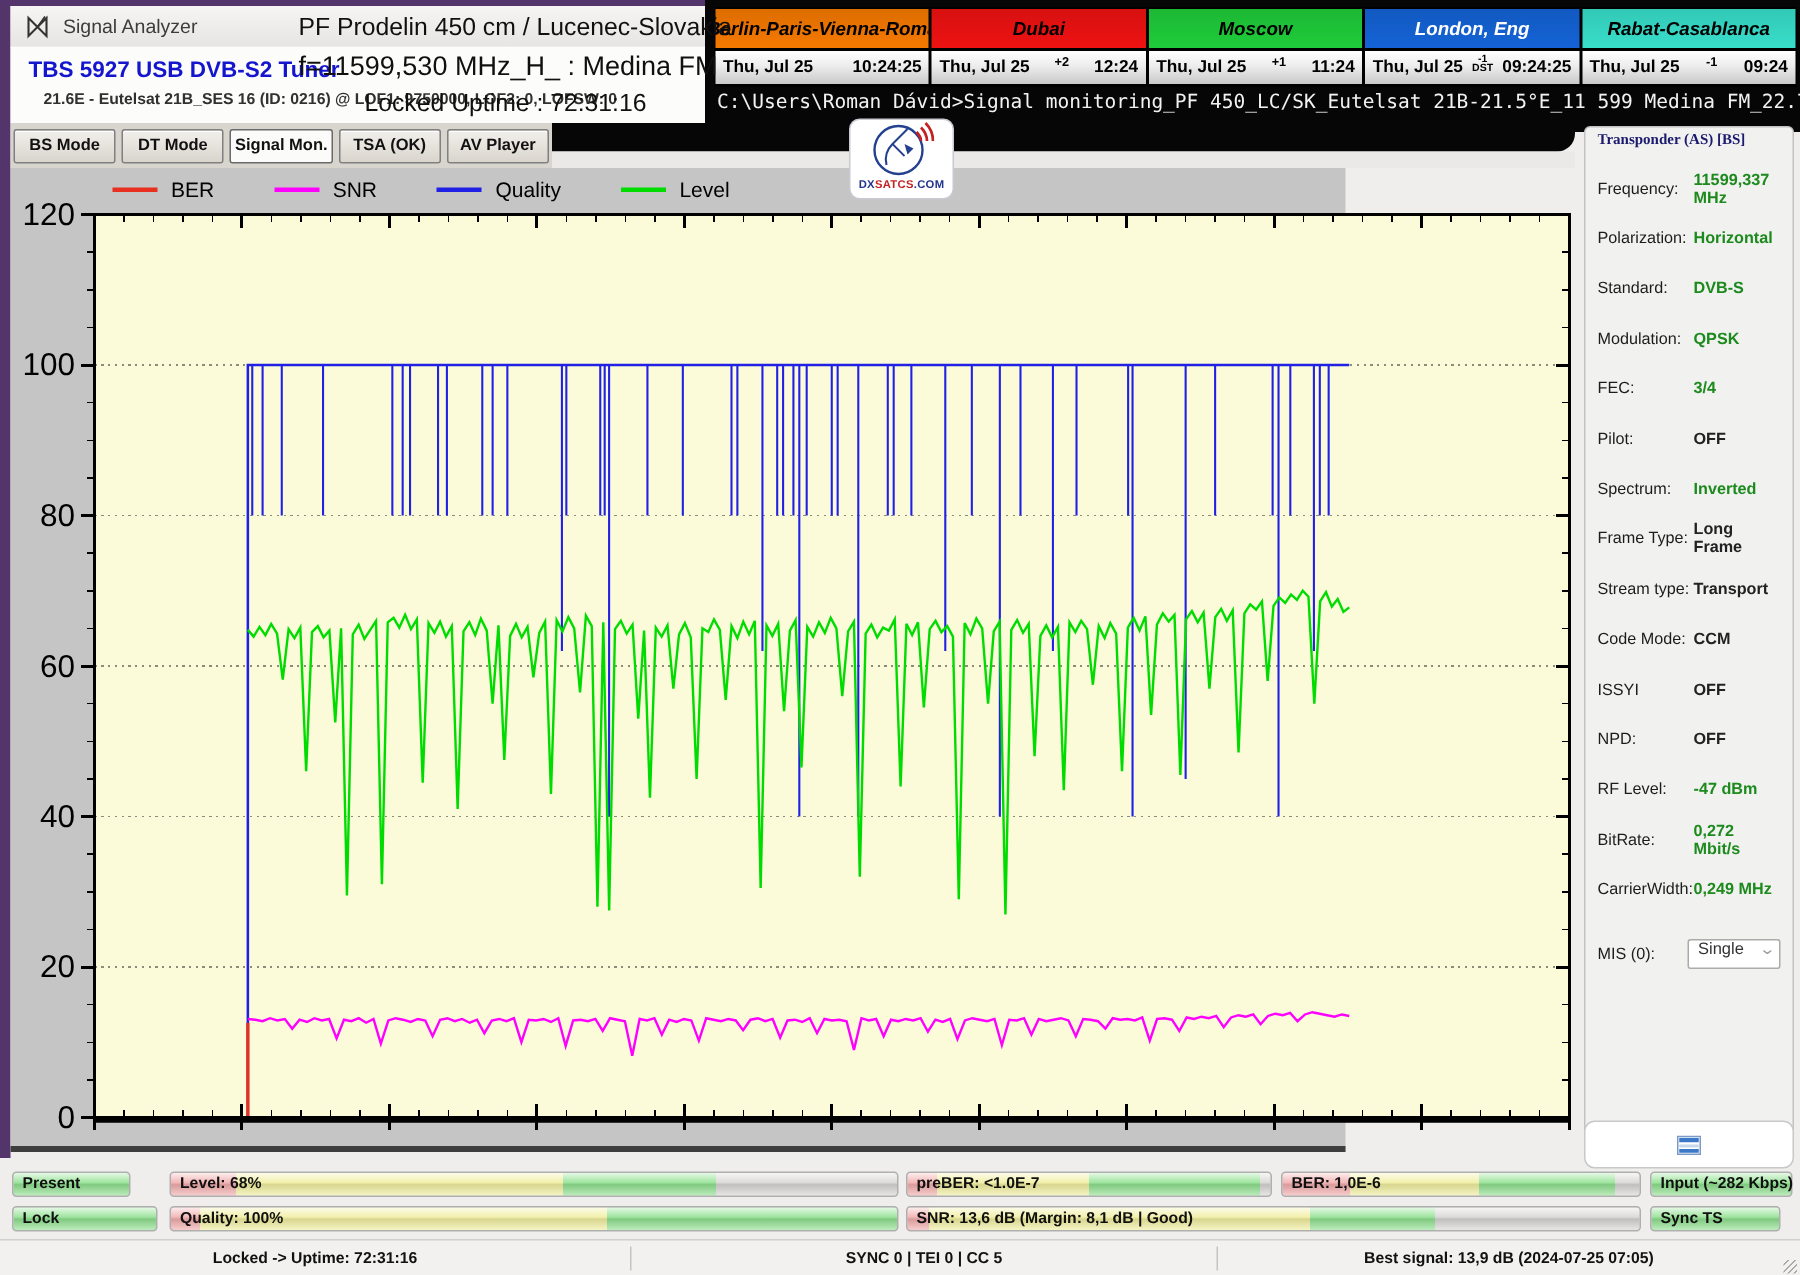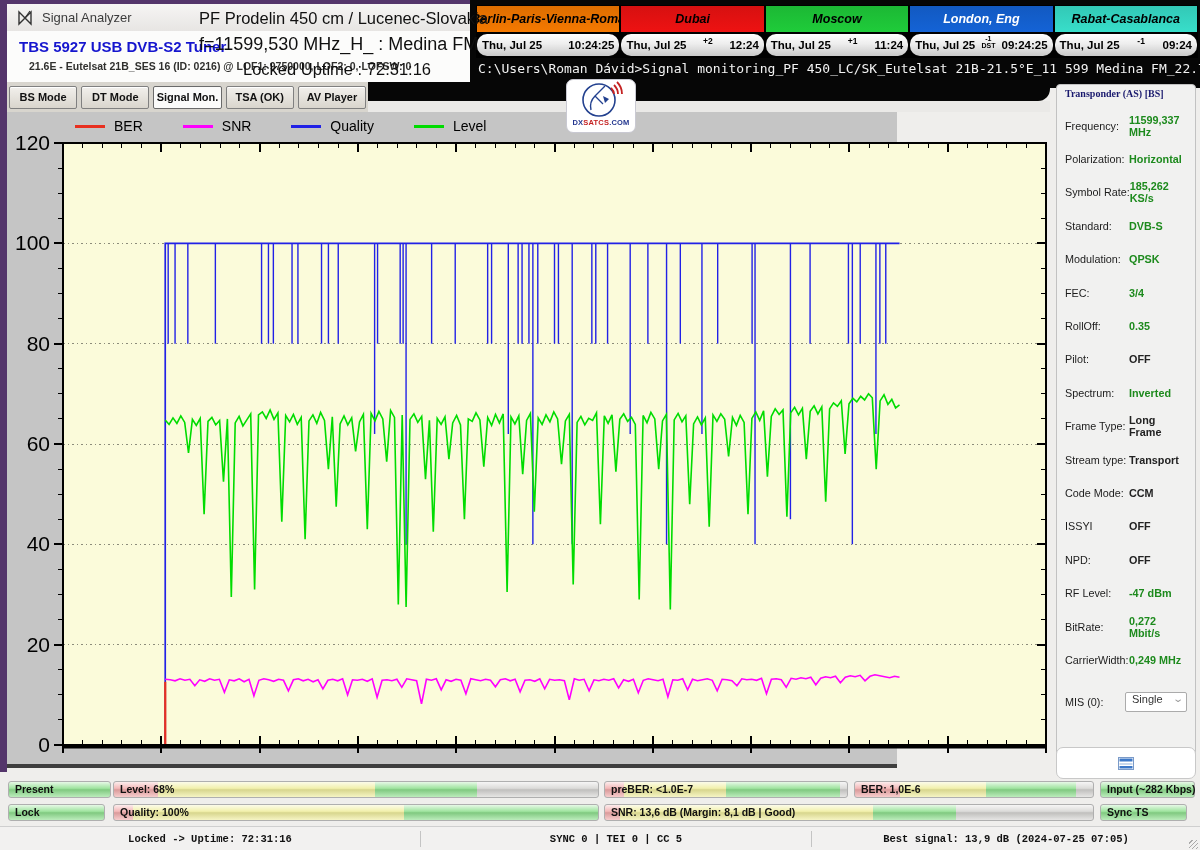--- a/index.html
+++ b/index.html
@@ -29,21 +29,21 @@
   #black-b{left:368px;top:82px;width:682px;height:19px;background:#060606;border-radius:0 0 12px 0;}
   #cmdline{left:478px;top:61px;width:720px;font-family:"DejaVu Sans Mono",monospace;
     font-size:13px;color:#F2F2F2;white-space:nowrap;z-index:2;}
   
   #clocks{left:476px;top:5px;width:722px;height:53px;background:#000;
     display:grid;grid-template-columns:repeat(5,1fr);grid-template-rows:26px 22px;
     gap:2px;border:1px solid #000;box-sizing:border-box;z-index:2;}
   .clk-head{display:flex;align-items:center;justify-content:center;
     font-size:12.5px;font-weight:bold;font-style:italic;white-space:nowrap;overflow:hidden;}
   .clk-time{background:linear-gradient(180deg,#FFFFFF,#EDEDED 45%,#C9C9C9);
-    display:flex;align-items:center;padding:0 5px;font-size:11.5px;font-weight:bold;color:#000;white-space:nowrap;border-radius:10px;}
+    display:flex;align-items:center;padding:0 5px;font-size:11.5px;font-weight:bold;color:#000;white-space:nowrap;}
   .clk-date{flex:0 0 auto;}
   .clk-off{flex:1;text-align:center;font-size:8.5px;position:relative;top:-4px;}
   .clk-off .stack{display:inline-block;line-height:6.5px;font-size:7px;top:2px;position:relative;}
   .clk-t{flex:0 0 auto;margin-left:auto;}
   
   #logo{left:566px;top:79px;width:70px;height:54px;background:#FFF;border:1px solid #C9C9D2;
     border-radius:7px;z-index:6;display:flex;flex-direction:column;align-items:center;box-sizing:border-box;}
   #logo .logo-text{font-size:7.5px;font-weight:bold;letter-spacing:.2px;margin-top:-2px;}
   #logo .dx,#logo .com{color:#23368F;} #logo .satcs{color:#C42222;}
   
@@ -74,21 +74,21 @@
   #mis-select{width:62px;height:20px;background:#FFF;border:1px solid #ABABAB;border-radius:2px;
     display:flex;align-items:flex-start;font-size:11px;color:#333;padding-left:6px;box-sizing:border-box;margin-left:auto;}
   #mis-chevron{margin-left:auto;margin-right:4px;color:#9A9A9A;font-size:10px;transform:scaleX(1.4);}
   #stream-btn{left:1056px;top:747px;width:140px;height:32px;background:#FFF;border:1px solid #C8C8C8;
     border-radius:7px;box-sizing:border-box;display:flex;align-items:center;justify-content:center;z-index:1;}
   
   .bar{position:absolute;height:17px;border:1px solid #AFAFAF;border-radius:3px;box-sizing:border-box;
     font-size:10.5px;font-weight:bold;color:#101010;line-height:15px;padding-left:6px;white-space:nowrap;overflow:visible;}
   
   #statusbar{left:0;top:826px;width:1200px;height:24px;background:#F2F1F0;border-top:1px solid #CFCFCF;
-    display:flex;align-items:center;z-index:1;font-family:Liberation Mono, monospace;}
+    display:flex;align-items:center;z-index:1;}
   .st-cell{font-size:10.5px;font-weight:bold;color:#111;text-align:center;}
   .st-1{width:420px;} .st-2{width:390px;border-left:1px solid #C4C4C4;border-right:1px solid #C4C4C4;height:16px;line-height:16px;}
   .st-3{flex:1;}
   #grip{position:absolute;right:2px;bottom:2px;width:9px;height:9px;
     background:repeating-linear-gradient(135deg,transparent 0 2px,#AAA 2px 3px);}
 </style>
 </head>
 <body>
 
 <div class="abs" id="purple-top"></div>
@@ -434,38 +434,30 @@
   <div id="sb-rows">
       <div class="sb-row">
         <span class="sb-label">Frequency:</span>
         <span class="sb-value sb-green">11599,337 MHz</span>
       </div>
       <div class="sb-row">
         <span class="sb-label">Polarization:</span>
         <span class="sb-value sb-green">Horizontal</span>
       </div>
       <div class="sb-row">
-        <span class="sb-label">Symbol Rate:</span>
-        <span class="sb-value sb-green">185,262 KS/s</span>
-      </div>
-      <div class="sb-row">
         <span class="sb-label">Standard:</span>
         <span class="sb-value sb-green">DVB-S</span>
       </div>
       <div class="sb-row">
         <span class="sb-label">Modulation:</span>
         <span class="sb-value sb-green">QPSK</span>
       </div>
       <div class="sb-row">
         <span class="sb-label">FEC:</span>
         <span class="sb-value sb-green">3/4</span>
-      </div>
-      <div class="sb-row">
-        <span class="sb-label">RollOff:</span>
-        <span class="sb-value sb-green">0.35</span>
       </div>
       <div class="sb-row">
         <span class="sb-label">Pilot:</span>
         <span class="sb-value sb-black">OFF</span>
       </div>
       <div class="sb-row">
         <span class="sb-label">Spectrum:</span>
         <span class="sb-value sb-green">Inverted</span>
       </div>
       <div class="sb-row">
@@ -513,21 +505,21 @@
 <div class="abs" id="stream-btn">
   <svg width="16" height="13" viewBox="0 0 16 13">
     <rect x="0.5" y="0.5" width="15" height="12" fill="#FFF" stroke="#7A9AC8"></rect>
     <rect x="1.5" y="1.5" width="13" height="3" fill="#3C78C8"></rect>
     <rect x="1.5" y="6" width="13" height="2" fill="#C8D8EC"></rect>
     <rect x="1.5" y="9" width="13" height="2.5" fill="#3C78C8"></rect>
   </svg>
 </div>
 
 <div id="bars-root">
-    <div class="bar" style="left: 8px; top: 781px; width: 103px; background-image: linear-gradient(rgba(255, 255, 255, 0.78) 0%, rgba(255, 255, 255, 0.15) 42%, rgba(0, 0, 0, 0.1) 52%, rgba(255, 255, 255, 0.4) 100%), linear-gradient(90deg, rgb(143, 224, 143) 0%, rgb(143, 224, 143) 100%);">Present</div>
+    <div class="bar" style="left: 8px; top: 781px; width: 79px; background-image: linear-gradient(rgba(255, 255, 255, 0.78) 0%, rgba(255, 255, 255, 0.15) 42%, rgba(0, 0, 0, 0.1) 52%, rgba(255, 255, 255, 0.4) 100%), linear-gradient(90deg, rgb(143, 224, 143) 0%, rgb(143, 224, 143) 100%);">Present</div>
     <div class="bar" style="left: 113px; top: 781px; width: 486px; background-image: linear-gradient(rgba(255, 255, 255, 0.78) 0%, rgba(255, 255, 255, 0.15) 42%, rgba(0, 0, 0, 0.1) 52%, rgba(255, 255, 255, 0.4) 100%), linear-gradient(90deg, rgb(242, 172, 172) 0%, rgb(242, 172, 172) 9%, rgb(240, 238, 158) 9%, rgb(240, 238, 158) 54%, rgb(143, 224, 143) 54%, rgb(143, 224, 143) 75%, rgb(214, 213, 211) 75%, rgb(214, 213, 211) 100%);">Level: 68%</div>
     <div class="bar" style="left: 604px; top: 781px; width: 244px; background-image: linear-gradient(rgba(255, 255, 255, 0.78) 0%, rgba(255, 255, 255, 0.15) 42%, rgba(0, 0, 0, 0.1) 52%, rgba(255, 255, 255, 0.4) 100%), linear-gradient(90deg, rgb(242, 172, 172) 0%, rgb(242, 172, 172) 8%, rgb(240, 238, 158) 8%, rgb(240, 238, 158) 50%, rgb(143, 224, 143) 50%, rgb(143, 224, 143) 97%, rgb(214, 213, 211) 97%, rgb(214, 213, 211) 100%);">preBER: &lt;1.0E-7</div>
     <div class="bar" style="left: 854px; top: 781px; width: 240px; background-image: linear-gradient(rgba(255, 255, 255, 0.78) 0%, rgba(255, 255, 255, 0.15) 42%, rgba(0, 0, 0, 0.1) 52%, rgba(255, 255, 255, 0.4) 100%), linear-gradient(90deg, rgb(242, 172, 172) 0%, rgb(242, 172, 172) 19%, rgb(240, 238, 158) 19%, rgb(240, 238, 158) 55%, rgb(143, 224, 143) 55%, rgb(143, 224, 143) 93%, rgb(214, 213, 211) 93%, rgb(214, 213, 211) 100%);">BER: 1,0E-6</div>
     <div class="bar" style="left: 1100px; top: 781px; width: 95px; background-image: linear-gradient(rgba(255, 255, 255, 0.78) 0%, rgba(255, 255, 255, 0.15) 42%, rgba(0, 0, 0, 0.1) 52%, rgba(255, 255, 255, 0.4) 100%), linear-gradient(90deg, rgb(143, 224, 143) 0%, rgb(143, 224, 143) 100%);">Input (~282 Kbps)</div>
     <div class="bar" style="left: 8px; top: 804px; width: 97px; background-image: linear-gradient(rgba(255, 255, 255, 0.78) 0%, rgba(255, 255, 255, 0.15) 42%, rgba(0, 0, 0, 0.1) 52%, rgba(255, 255, 255, 0.4) 100%), linear-gradient(90deg, rgb(143, 224, 143) 0%, rgb(143, 224, 143) 100%);">Lock</div>
     <div class="bar" style="left: 113px; top: 804px; width: 486px; background-image: linear-gradient(rgba(255, 255, 255, 0.78) 0%, rgba(255, 255, 255, 0.15) 42%, rgba(0, 0, 0, 0.1) 52%, rgba(255, 255, 255, 0.4) 100%), linear-gradient(90deg, rgb(242, 172, 172) 0%, rgb(242, 172, 172) 4%, rgb(240, 238, 158) 4%, rgb(240, 238, 158) 60%, rgb(143, 224, 143) 60%, rgb(143, 224, 143) 100%);">Quality: 100%</div>
     <div class="bar" style="left: 604px; top: 804px; width: 490px; background-image: linear-gradient(rgba(255, 255, 255, 0.78) 0%, rgba(255, 255, 255, 0.15) 42%, rgba(0, 0, 0, 0.1) 52%, rgba(255, 255, 255, 0.4) 100%), linear-gradient(90deg, rgb(242, 172, 172) 0%, rgb(242, 172, 172) 3%, rgb(240, 238, 158) 3%, rgb(240, 238, 158) 55%, rgb(143, 224, 143) 55%, rgb(143, 224, 143) 72%, rgb(214, 213, 211) 72%, rgb(214, 213, 211) 100%);">SNR: 13,6 dB (Margin: 8,1 dB | Good)</div>
     <div class="bar" style="left: 1100px; top: 804px; width: 87px; background-image: linear-gradient(rgba(255, 255, 255, 0.78) 0%, rgba(255, 255, 255, 0.15) 42%, rgba(0, 0, 0, 0.1) 52%, rgba(255, 255, 255, 0.4) 100%), linear-gradient(90deg, rgb(143, 224, 143) 0%, rgb(143, 224, 143) 100%);">Sync TS</div>
   </div>
 

